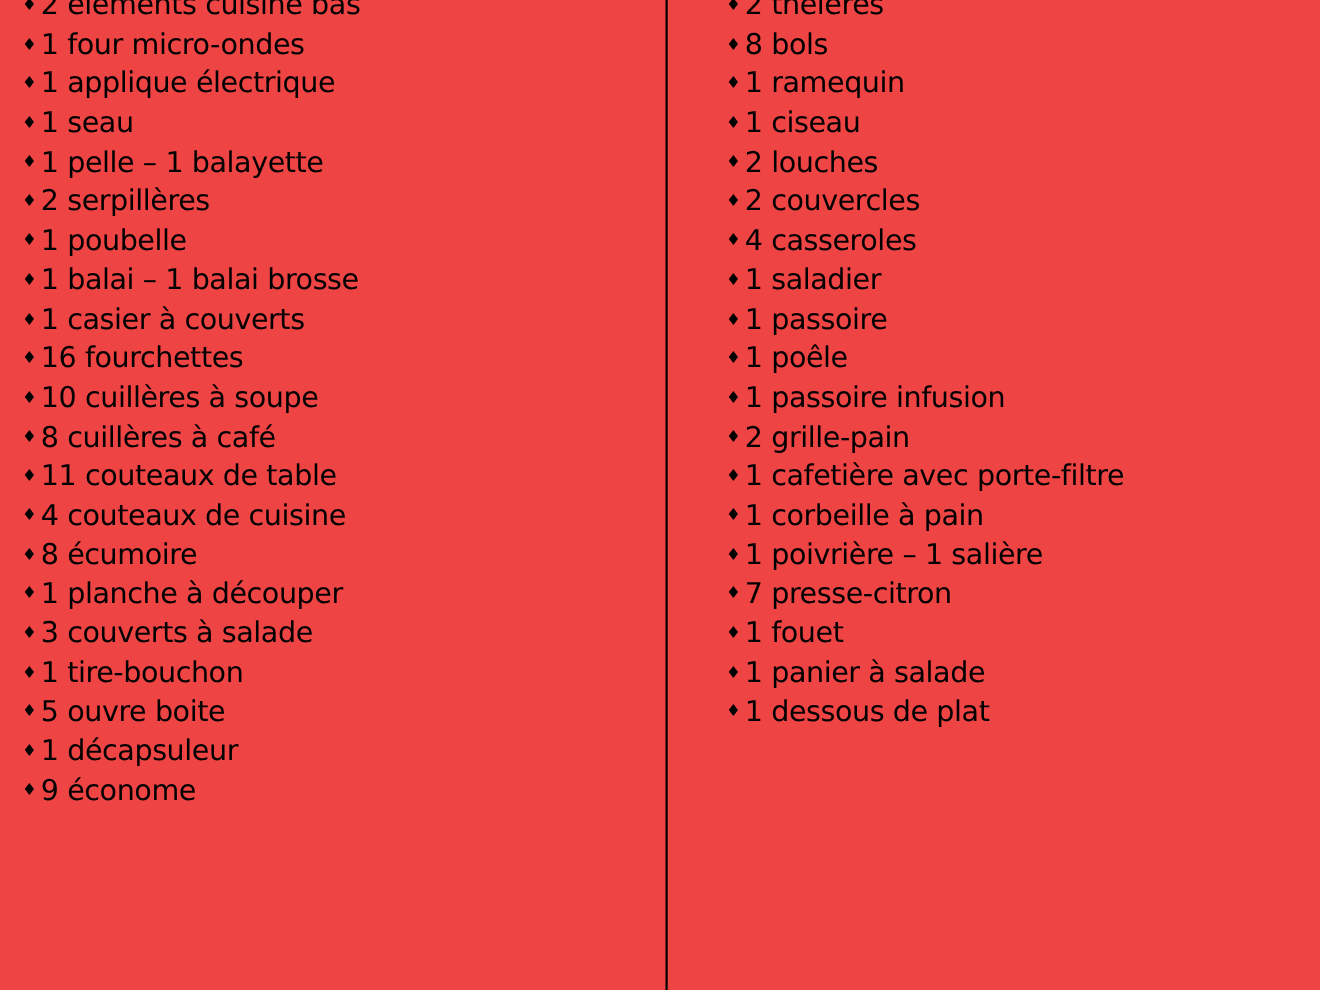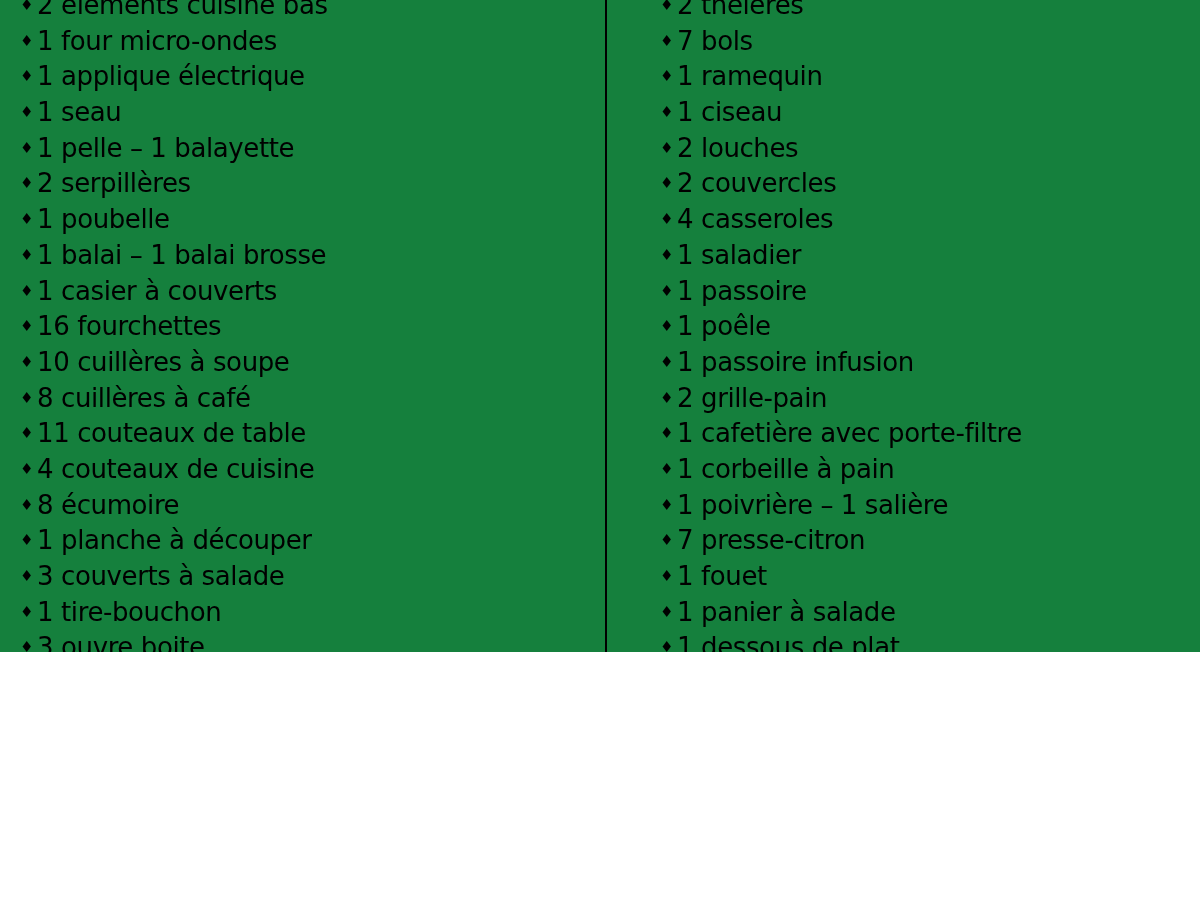--- a/index.html
+++ b/index.html
@@ -10,23 +10,23 @@
     width: 1200px;
     height: 900px;
     background: #ffffff;
     overflow: hidden;
     font-family: "DejaVu Sans", sans-serif;
     color: #000000;
   }
   .page {
     position: relative;
     width: 1200px;
-    height: 652px;
+    height: 900px;
     overflow: hidden;
-    background: #15803d;
+    background: #ef4444;
   }
   .column {
     position: absolute;
     top: -12px;
   }
   .column-left  { left: 20px; }
   .column-right { left: 660px; }
   .divider {
     position: absolute;
     left: 605px;
@@ -69,28 +69,28 @@
       <div class="list-item"><span class="bullet">♦</span><span class="item-text">1 casier à couverts</span></div>
       <div class="list-item"><span class="bullet">♦</span><span class="item-text">16 fourchettes</span></div>
       <div class="list-item"><span class="bullet">♦</span><span class="item-text">10 cuillères à soupe</span></div>
       <div class="list-item"><span class="bullet">♦</span><span class="item-text">8 cuillères à café</span></div>
       <div class="list-item"><span class="bullet">♦</span><span class="item-text">11 couteaux de table</span></div>
       <div class="list-item"><span class="bullet">♦</span><span class="item-text">4 couteaux de cuisine</span></div>
       <div class="list-item"><span class="bullet">♦</span><span class="item-text">8 écumoire</span></div>
       <div class="list-item"><span class="bullet">♦</span><span class="item-text">1 planche à découper</span></div>
       <div class="list-item"><span class="bullet">♦</span><span class="item-text">3 couverts à salade</span></div>
       <div class="list-item"><span class="bullet">♦</span><span class="item-text">1 tire-bouchon</span></div>
-      <div class="list-item"><span class="bullet">♦</span><span class="item-text">3 ouvre boite</span></div>
+      <div class="list-item"><span class="bullet">♦</span><span class="item-text">5 ouvre boite</span></div>
       <div class="list-item"><span class="bullet">♦</span><span class="item-text">1 décapsuleur</span></div>
       <div class="list-item"><span class="bullet">♦</span><span class="item-text">9 économe</span></div>
     </div>
   <div class="divider"></div>
   <div class="column column-right">
       <div class="list-item"><span class="bullet">♦</span><span class="item-text">2 théières</span></div>
-      <div class="list-item"><span class="bullet">♦</span><span class="item-text">7 bols</span></div>
+      <div class="list-item"><span class="bullet">♦</span><span class="item-text">8 bols</span></div>
       <div class="list-item"><span class="bullet">♦</span><span class="item-text">1 ramequin</span></div>
       <div class="list-item"><span class="bullet">♦</span><span class="item-text">1 ciseau</span></div>
       <div class="list-item"><span class="bullet">♦</span><span class="item-text">2 louches</span></div>
       <div class="list-item"><span class="bullet">♦</span><span class="item-text">2 couvercles</span></div>
       <div class="list-item"><span class="bullet">♦</span><span class="item-text">4 casseroles</span></div>
       <div class="list-item"><span class="bullet">♦</span><span class="item-text">1 saladier</span></div>
       <div class="list-item"><span class="bullet">♦</span><span class="item-text">1 passoire</span></div>
       <div class="list-item"><span class="bullet">♦</span><span class="item-text">1 poêle</span></div>
       <div class="list-item"><span class="bullet">♦</span><span class="item-text">1 passoire infusion</span></div>
       <div class="list-item"><span class="bullet">♦</span><span class="item-text">2 grille-pain</span></div>

